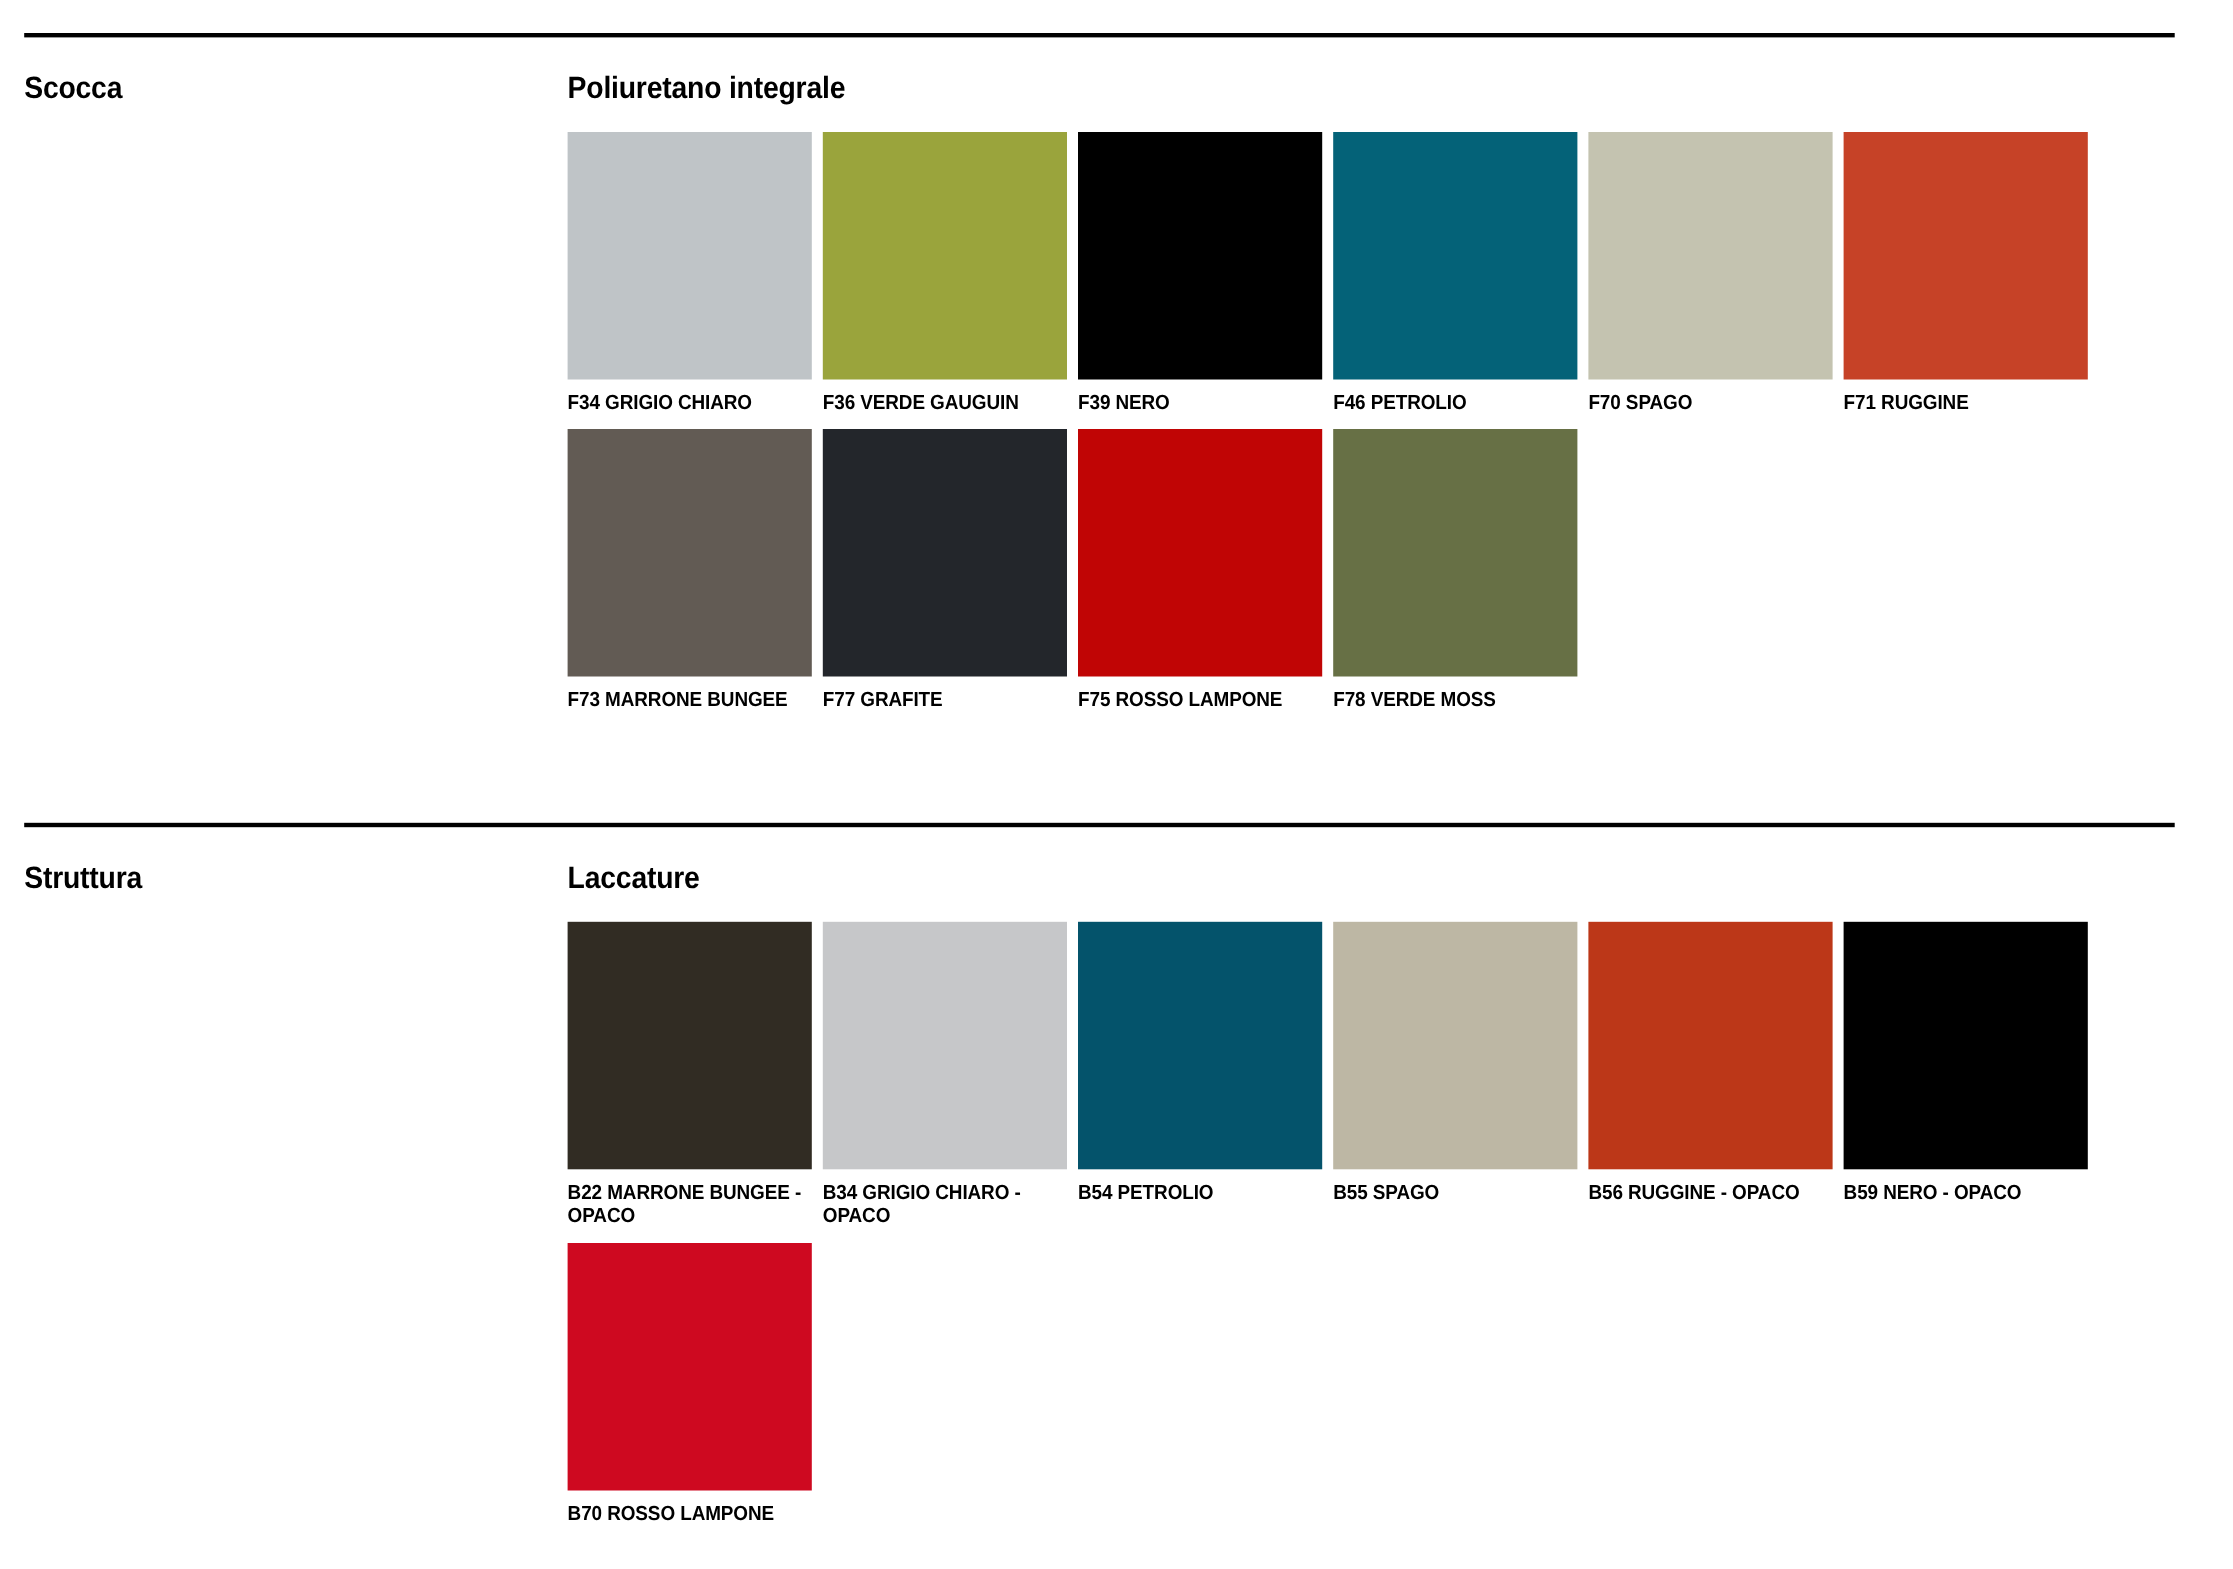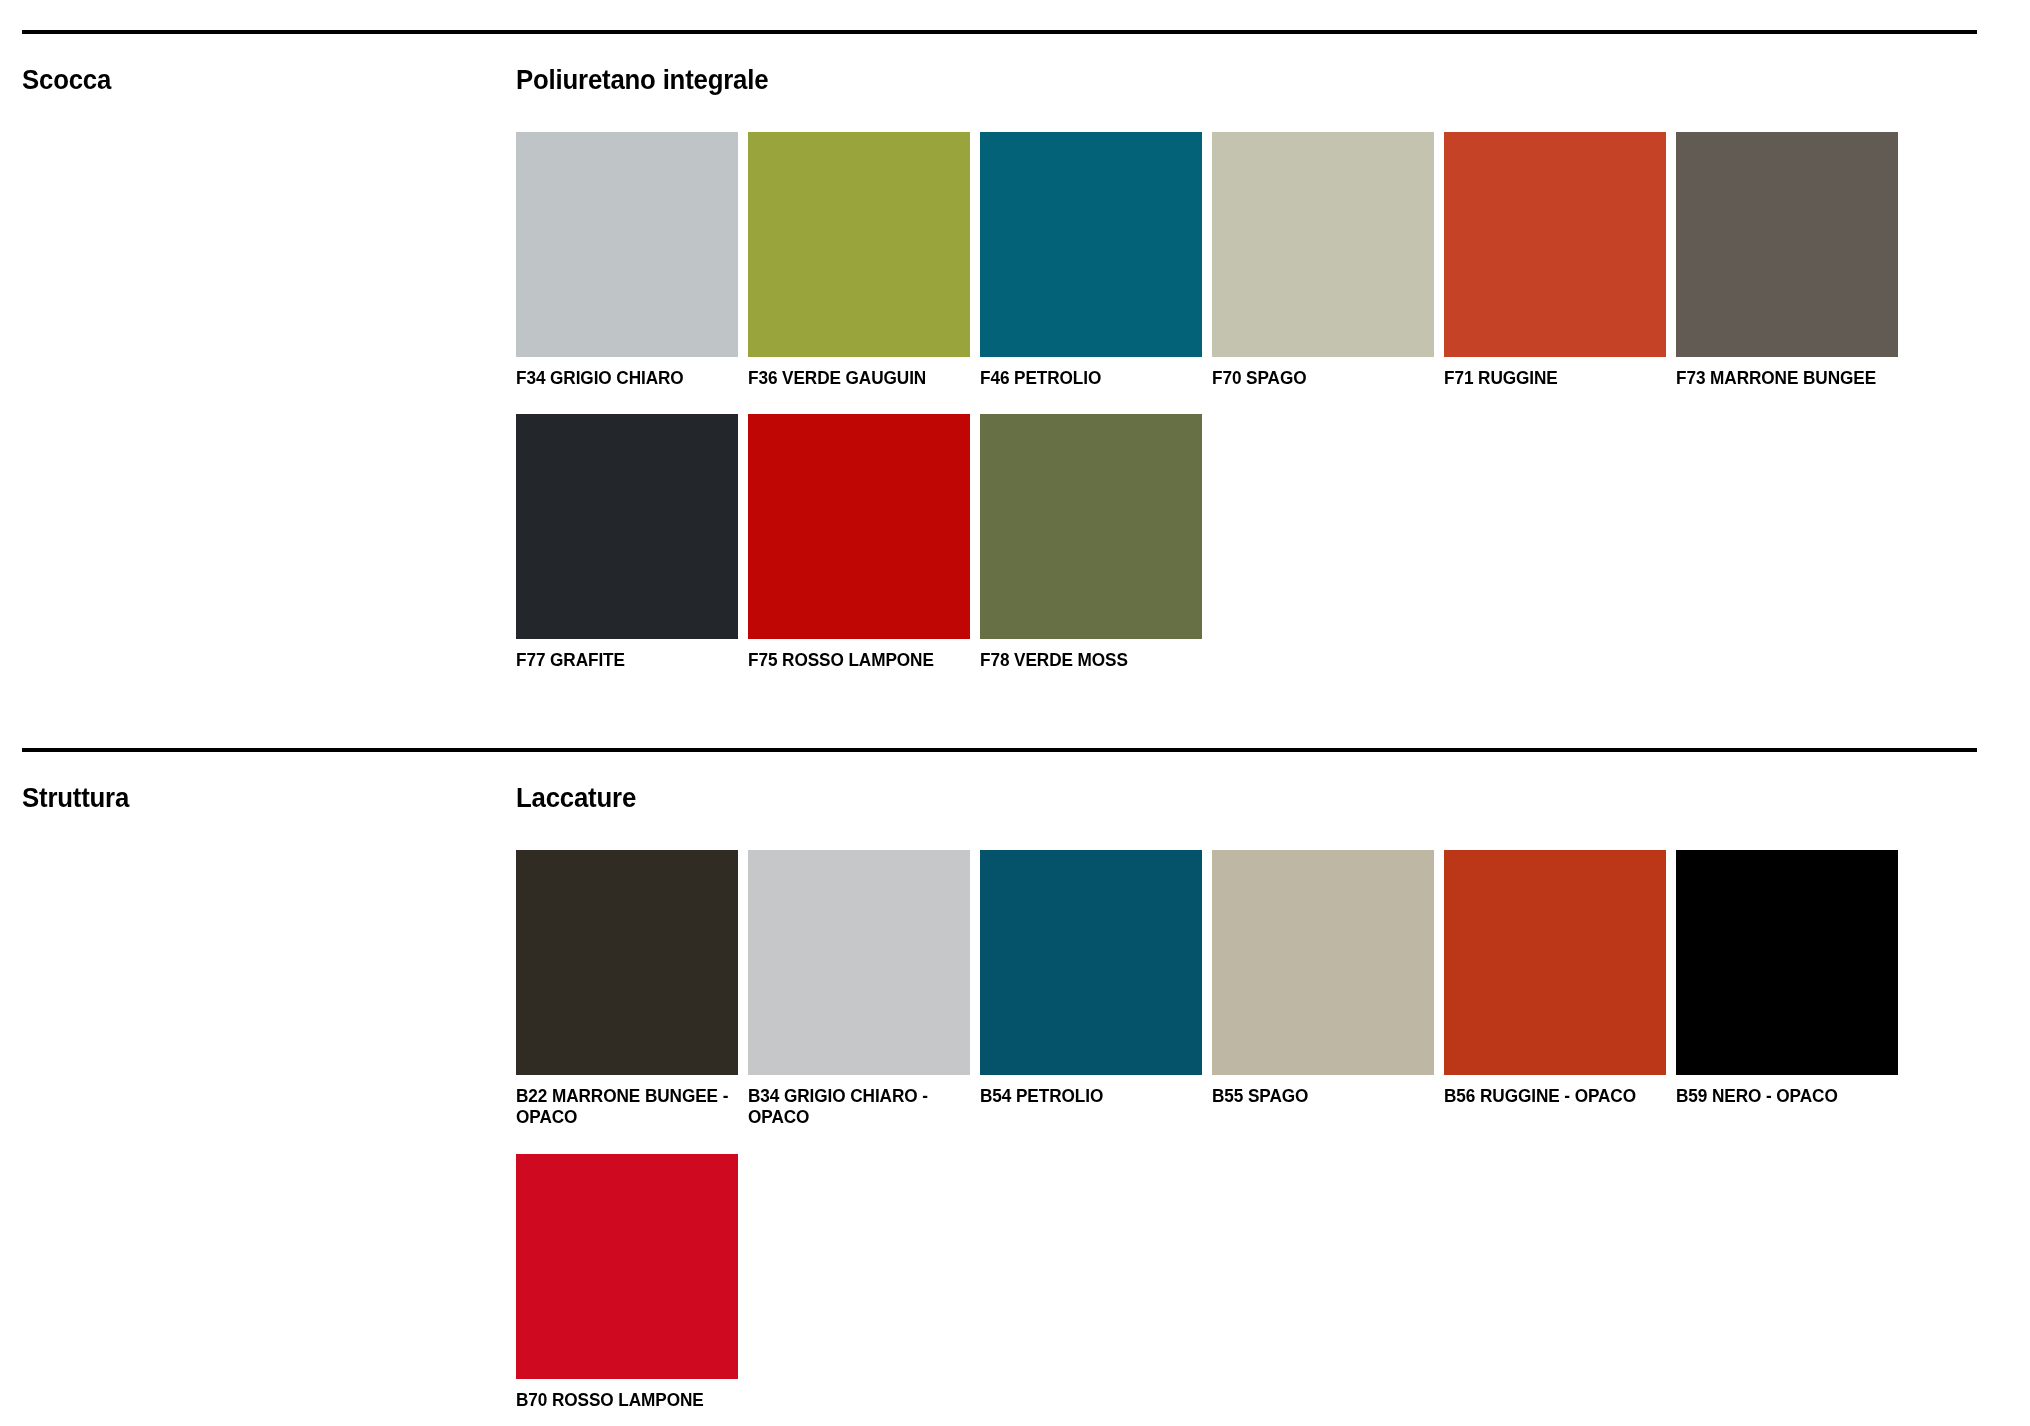--- a/index.html
+++ b/index.html
@@ -79,21 +79,20 @@
     width: 1480px;
     display: grid;
     grid-template-columns: repeat(6, 222px);
     column-gap: 10px;
     row-gap: 0px;
     align-content: start;
   }
   .swatch-cell {
     width: 222px;
     margin-bottom: 14px;
-    margin-top: 12px;
   }
   .swatch-chip {
     width: 222px;
     height: 225px;
     display: block;
   }
   .swatch-label {
     margin-top: 10px;
     font-size: 18.5px;
     font-weight: 700;
@@ -118,20 +117,24 @@
       <div class="grid" id="grid-scocca">
           <div class="swatch-cell">
             <div class="swatch-chip" style="background: rgb(191, 196, 199);"></div>
             <div class="swatch-label">F34 GRIGIO CHIARO</div>
           </div>
           <div class="swatch-cell">
             <div class="swatch-chip" style="background: rgb(154, 164, 60);"></div>
             <div class="swatch-label">F36 VERDE GAUGUIN</div>
           </div>
           <div class="swatch-cell">
+            <div class="swatch-chip" style="background: rgb(0, 0, 0);"></div>
+            <div class="swatch-label">F39 NERO</div>
+          </div>
+          <div class="swatch-cell">
             <div class="swatch-chip" style="background: rgb(4, 98, 120);"></div>
             <div class="swatch-label">F46 PETROLIO</div>
           </div>
           <div class="swatch-cell">
             <div class="swatch-chip" style="background: rgb(196, 195, 176);"></div>
             <div class="swatch-label">F70 SPAGO</div>
           </div>
           <div class="swatch-cell">
             <div class="swatch-chip" style="background: rgb(198, 66, 39);"></div>
             <div class="swatch-label">F71 RUGGINE</div>

